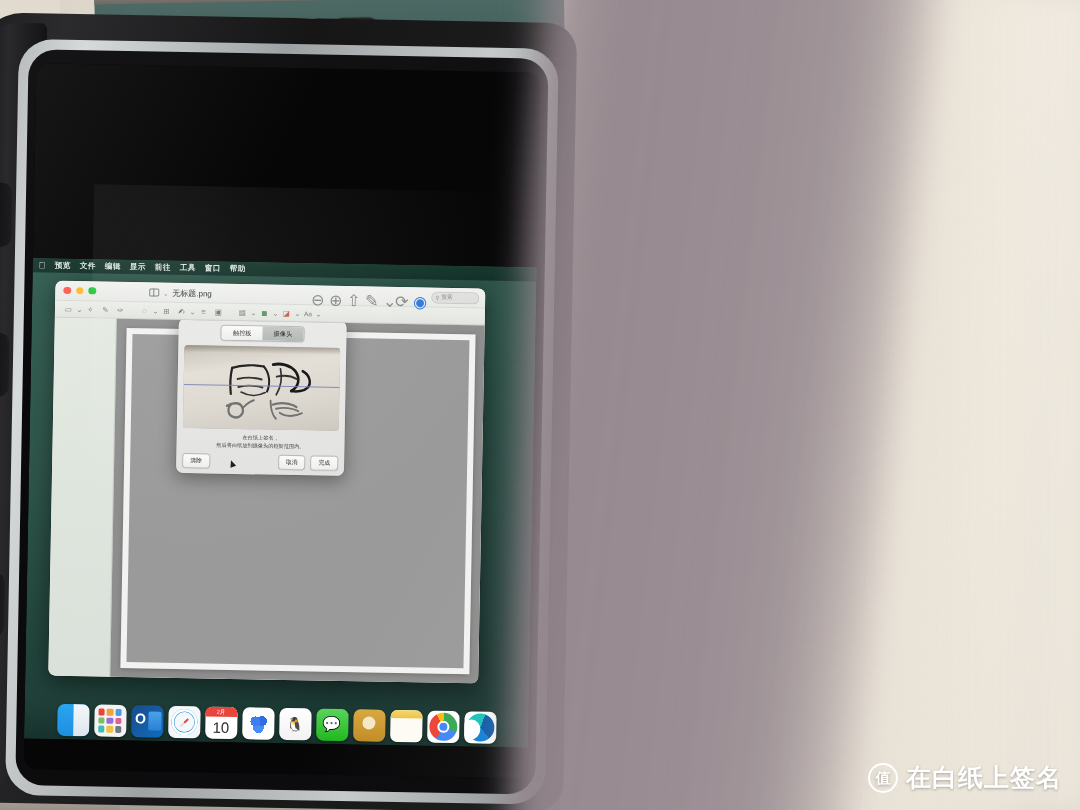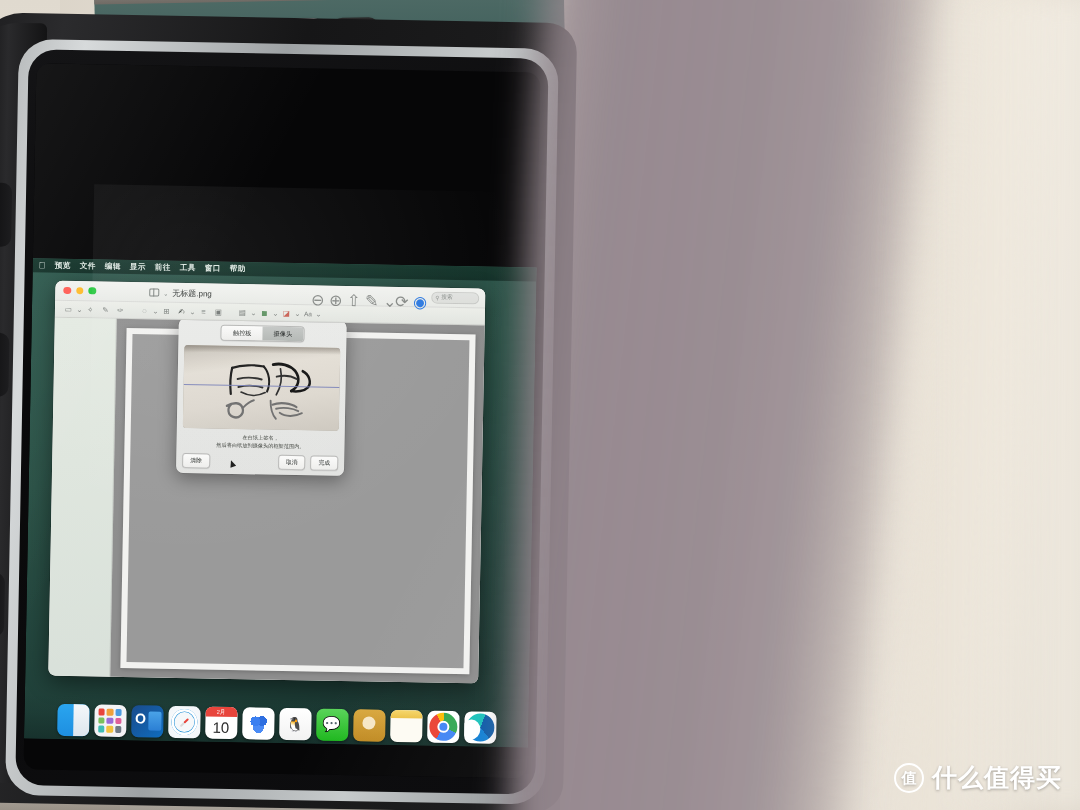--- a/index.html
+++ b/index.html
@@ -625,16 +625,16 @@
       </div>
     </div>
   </div>
 
   <div class="fg-pillar"></div>
   <div class="fg-pillar-edge"></div>
   <div class="fg-softlight"></div>
 
   <div class="watermark">
     <span class="wm-badge">值</span>
-    <span class="wm-text">什么值得买</span>
+    <span class="wm-text">在白纸上签名</span>
   </div>
 
 </div>
 
 </body></html>

